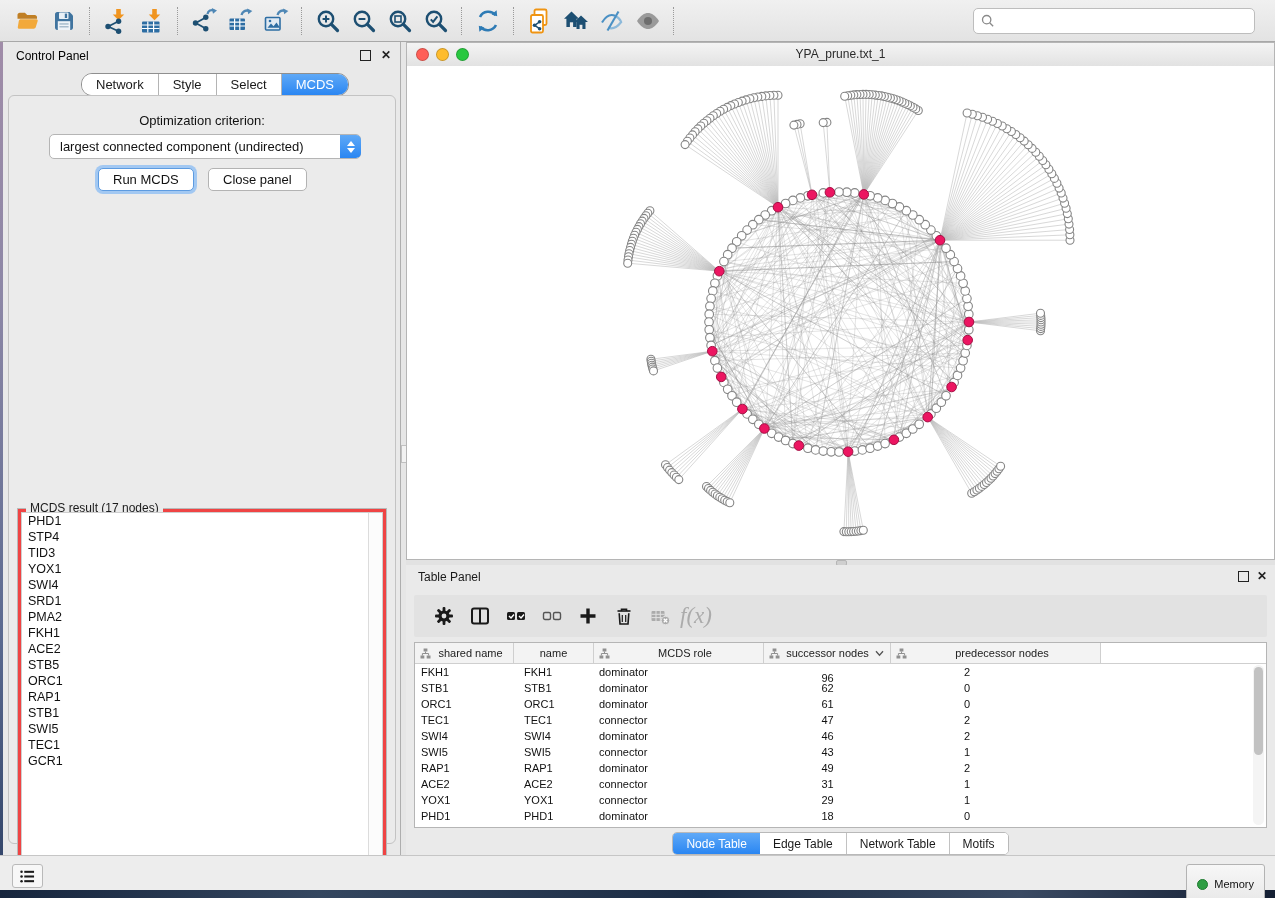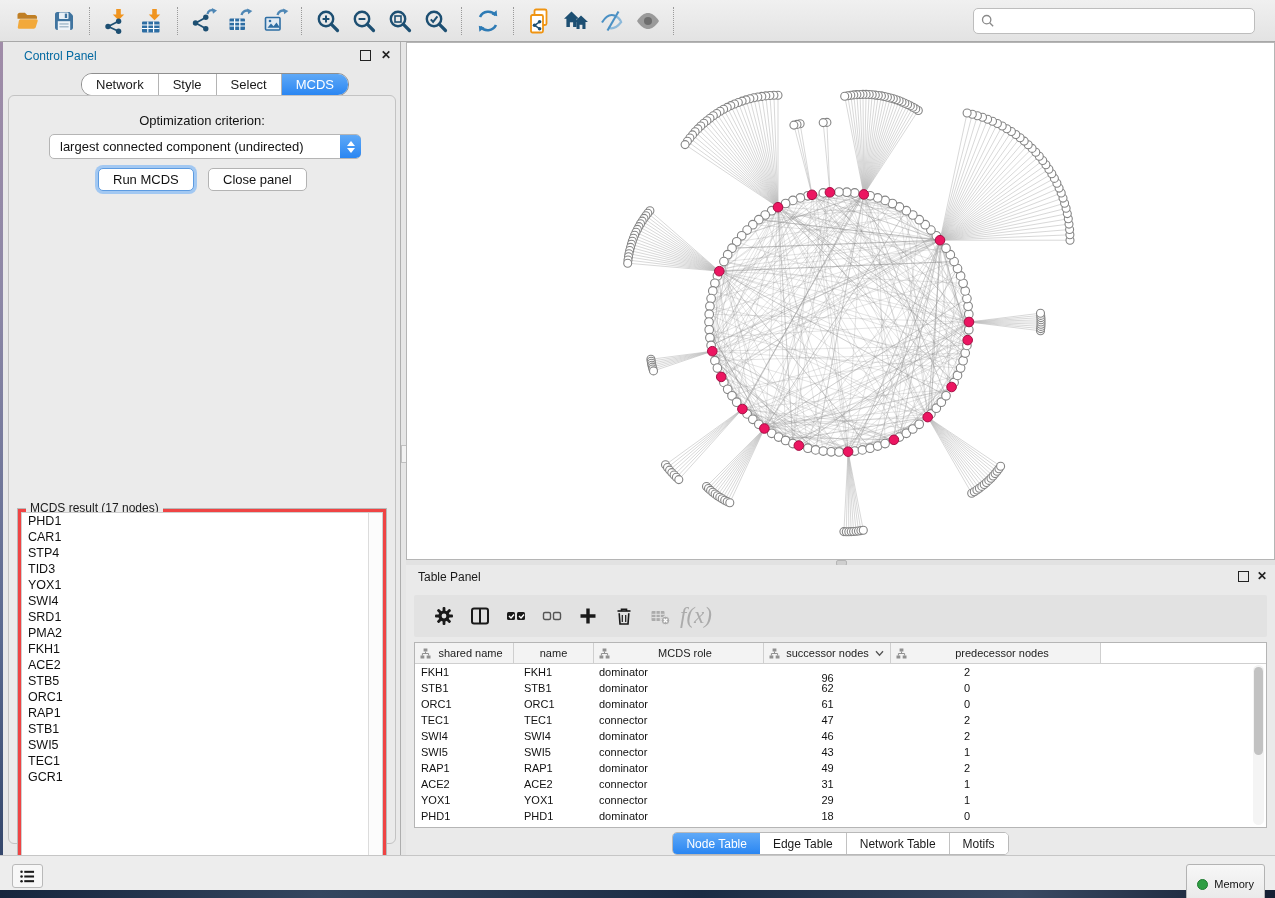--- a/index.html
+++ b/index.html
@@ -16,21 +16,21 @@
   .tb-btn svg{width:26px;height:26px}
   .tb-sep{width:1px;height:28px;border-left:1px dotted #9a9a9a;margin:0 7px}
   #tb-spacer{flex:1}
   #search-box{width:268px;height:24px;background:#fff;border:1px solid #bdbdbd;border-radius:5px;
       display:flex;align-items:center;padding:0 6px;margin-right:10px}
   #search-box svg{width:15px;height:15px;flex:none}
   #search-input{border:none;outline:none;flex:1;font-size:12px;background:transparent;margin-left:4px;font-family:"Liberation Sans",sans-serif}
   
   #control-panel{left:3px;top:42px;width:397px;height:813px;background:#e9e9e9}
   #cp-header{position:absolute;left:0;top:0;width:100%;height:26px}
-  #cp-title{position:absolute;left:21px;top:7px;font-size:12px;color:#0369a1}
+  #cp-title{position:absolute;left:13px;top:7px;font-size:12px;color:#000000}
   .win-float{position:absolute;width:9px;height:9px;border:1.5px solid #222;background:transparent}
   .win-close{position:absolute;font-size:12px;font-weight:bold;color:#222;line-height:12px}
   #cp-float{left:357px;top:8px}#cp-close{left:378px;top:7px}
   #cp-tabs{position:absolute;left:78px;top:31px;height:21px;display:flex;border:1px solid #8f8f8f;border-radius:11px;overflow:hidden;background:#fff}
   .cp-tab{padding:0 14px;font-size:13px;display:flex;align-items:center;border-right:1px solid #b4b4b4;color:#1a1a1a;background:#fff}
   .cp-tab:last-child{border-right:none}
   .cp-tab.active{background:linear-gradient(180deg,#5fa9f7,#2a86f2);color:#fff;border-right:none}
   #cp-inner{position:absolute;left:5px;top:53px;width:386px;height:747px;background:#ebebeb;border:1px solid #c3c3c3;border-radius:6px}
   #opt-label{position:absolute;left:0;top:17px;width:100%;text-align:center;font-size:13px}
   #criterion-select{position:absolute;left:40px;top:38px;width:310px;height:23px;background:#fff;border:1px solid #b5b5b5;border-radius:5px;display:flex;align-items:center}
@@ -266,21 +266,20 @@
           <span class="down"></span>
         </span>
     </div>
     <button class="cp-btn" id="run-btn">Run MCDS</button>
     <button class="cp-btn" id="close-btn">Close panel</button>
     <div id="mcds-fieldset">
       <span id="mcds-legend">MCDS result (17 nodes)</span>
       <div id="mcds-list">
           <div id="mcds-track"></div>
           <div class="mcds-item">PHD1</div>
-          <div class="mcds-item">CAR1</div>
           <div class="mcds-item">STP4</div>
           <div class="mcds-item">TID3</div>
           <div class="mcds-item">YOX1</div>
           <div class="mcds-item">SWI4</div>
           <div class="mcds-item">SRD1</div>
           <div class="mcds-item">PMA2</div>
           <div class="mcds-item">FKH1</div>
           <div class="mcds-item">ACE2</div>
           <div class="mcds-item">STB5</div>
           <div class="mcds-item">ORC1</div>
@@ -292,20 +291,26 @@
         </div>
     </div>
   </div>
 </div>
 
 <div class="abs" id="v-split">
     <div id="v-grip"></div>
   </div>
 
 <div class="abs" id="network-window">
+  <div id="net-titlebar">
+    <span class="tlight" id="tl-red" style="background: rgb(255, 95, 87);"></span>
+    <span class="tlight" id="tl-yellow" style="background: rgb(254, 188, 46);"></span>
+    <span class="tlight" id="tl-green" style="background: rgb(40, 200, 64);"></span>
+    <div id="net-title">YPA_prune.txt_1</div>
+  </div>
   <div id="net-canvas">
     <svg id="net-svg" width="867" height="493">
         <g stroke="#8f8f8f" stroke-opacity=".3" stroke-width=".8">
           <line x1="559.9" y1="279.4" x2="385.9" y2="377.6"></line>
           <line x1="302.9" y1="271.7" x2="325.0" y2="182.2"></line>
           <line x1="305.8" y1="224.9" x2="447.7" y2="126.9"></line>
           <line x1="307.9" y1="294.7" x2="408.6" y2="383.9"></line>
           <line x1="432.0" y1="126.0" x2="505.8" y2="149.0"></line>
           <line x1="439.8" y1="385.8" x2="302.2" y2="263.8"></line>
           <line x1="478.1" y1="134.4" x2="345.8" y2="158.7"></line>

